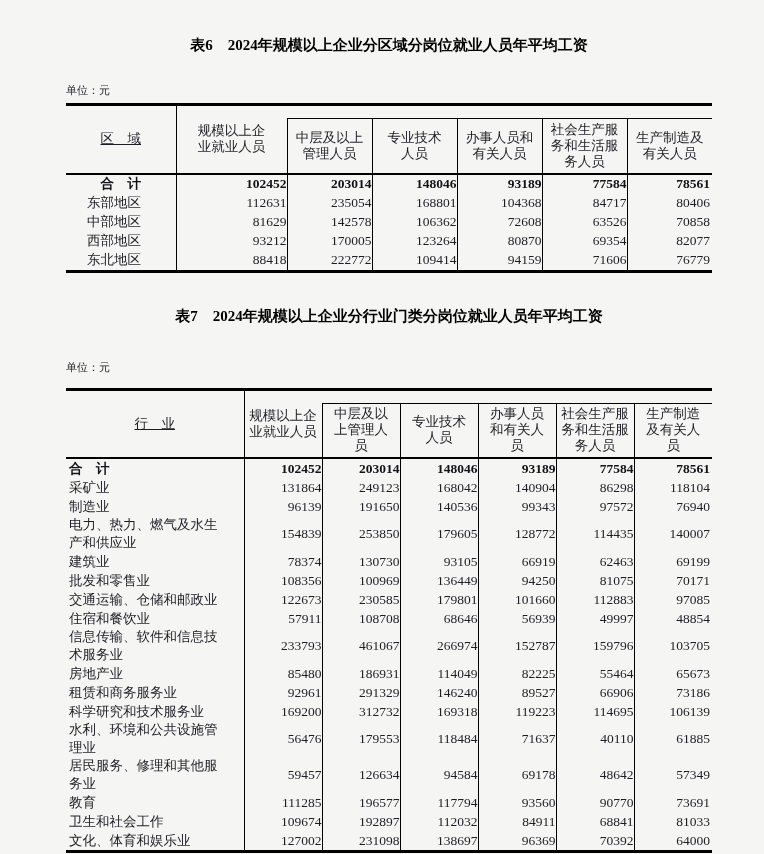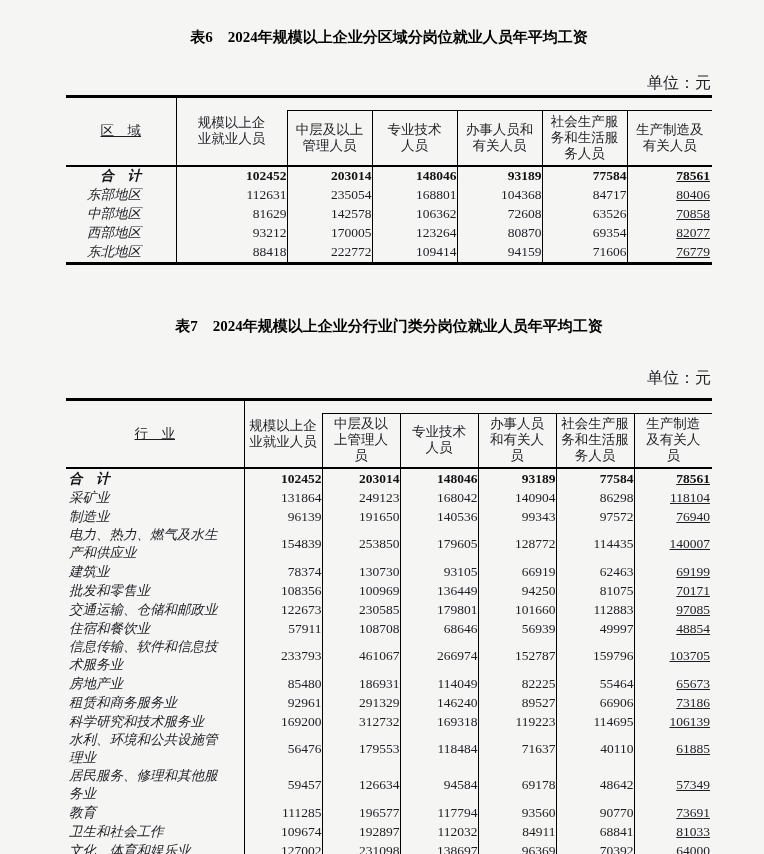--- a/index.html
+++ b/index.html
@@ -18,25 +18,25 @@
     padding-left: 66px;
     padding-right: 52px;
   }
   .tbl-title {
     text-align: center;
     font-weight: bold;
     font-size: 15px;
     line-height: 18px;
     color: #000;
   }
-  .sec6 .tbl-title { margin-top: 28px; }
-  .sec7 .tbl-title { margin-top: 52px; }
+  .sec6 .tbl-title { margin-top: 36px; }
+  .sec7 .tbl-title { margin-top: 34px; }
   .unit-note {
-    text-align: right;
-    font-size: 16px;
+    text-align: left;
+    font-size: 11px;
     line-height: 17px;
     padding-right: 1px;
   }
   .sec6 .unit-note { margin-top: 28px; margin-bottom: 4px; }
   .sec7 .unit-note { margin-top: 34px; margin-bottom: 12px; }
 
   table.stat {
     border-collapse: collapse;
     table-layout: fixed;
     width: 646px;
@@ -63,30 +63,29 @@
     height: 19px;
     line-height: 18px;
     font-size: 13.5px;
     vertical-align: middle;
     padding: 0;
   }
   td.lab {
     border-right: 1px solid #000;
     text-align: left;
     white-space: pre-line;
-    font-style: italic;
   }
   .t6 td.lab { padding-left: 21px; }
   .t7 td.lab { padding-left: 3px; padding-right: 4px; }
   td.num {
     border-right: 1px solid #000;
     text-align: right;
     padding-right: 8px;
   }
-  td.num.last { border-right: none; padding-right: 2px; text-decoration: underline; }
+  td.num.last { border-right: none; padding-right: 2px; }
   tr.total { font-weight: bold; color: #121218; }
   .t6 tr.total td.lab { text-align: center; padding-left: 0; }
 </style>
 </head>
 <body>
 
 <div class="sheet">
 
   <section class="sec6">
     <div class="tbl-title">表6　2024年规模以上企业分区域分岗位就业人员年平均工资</div>

